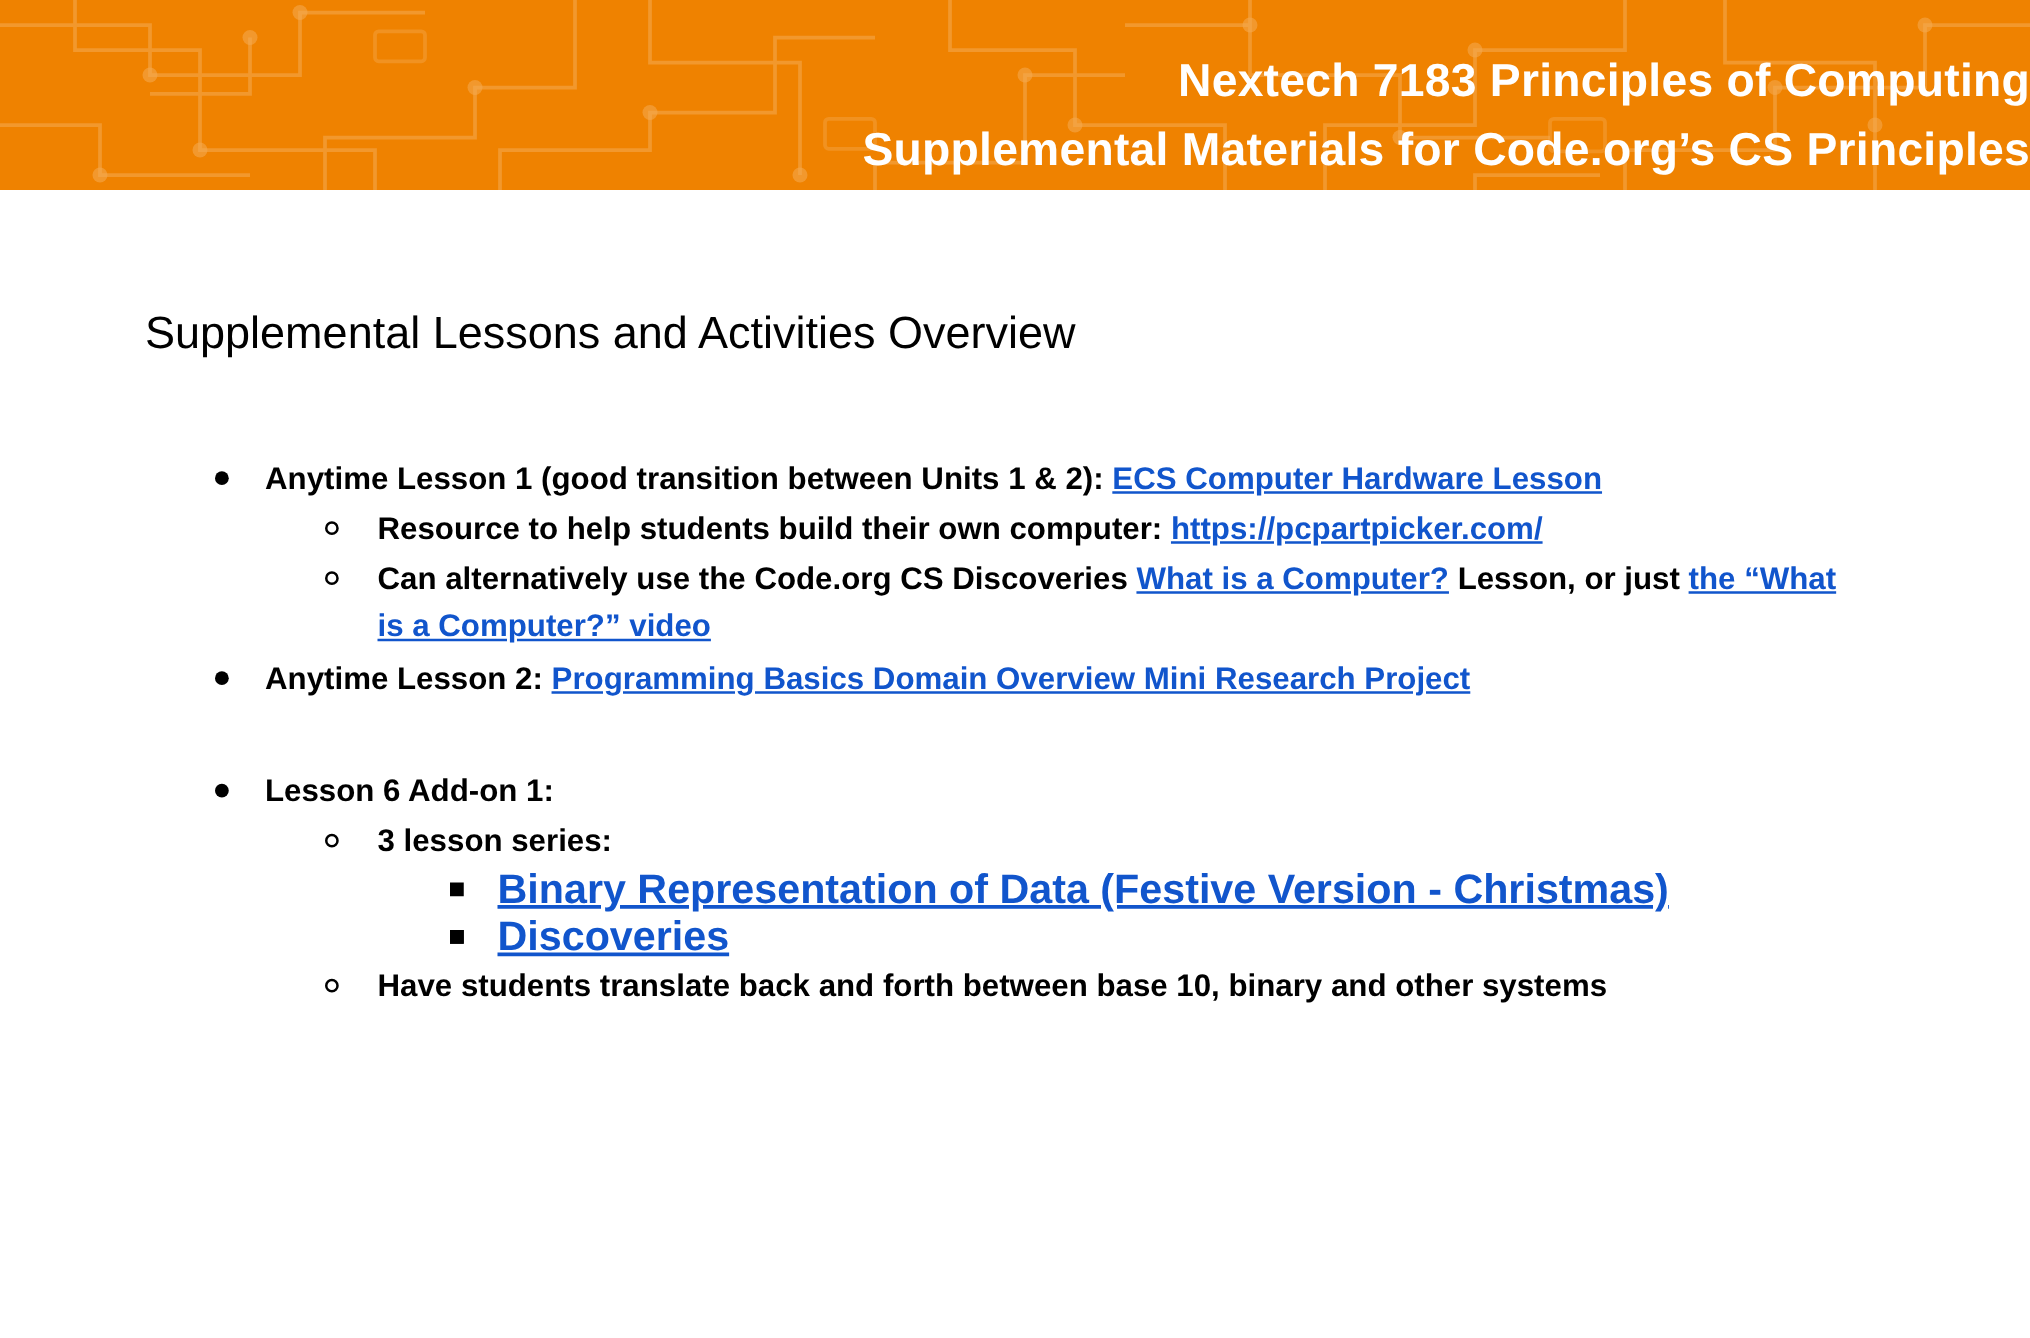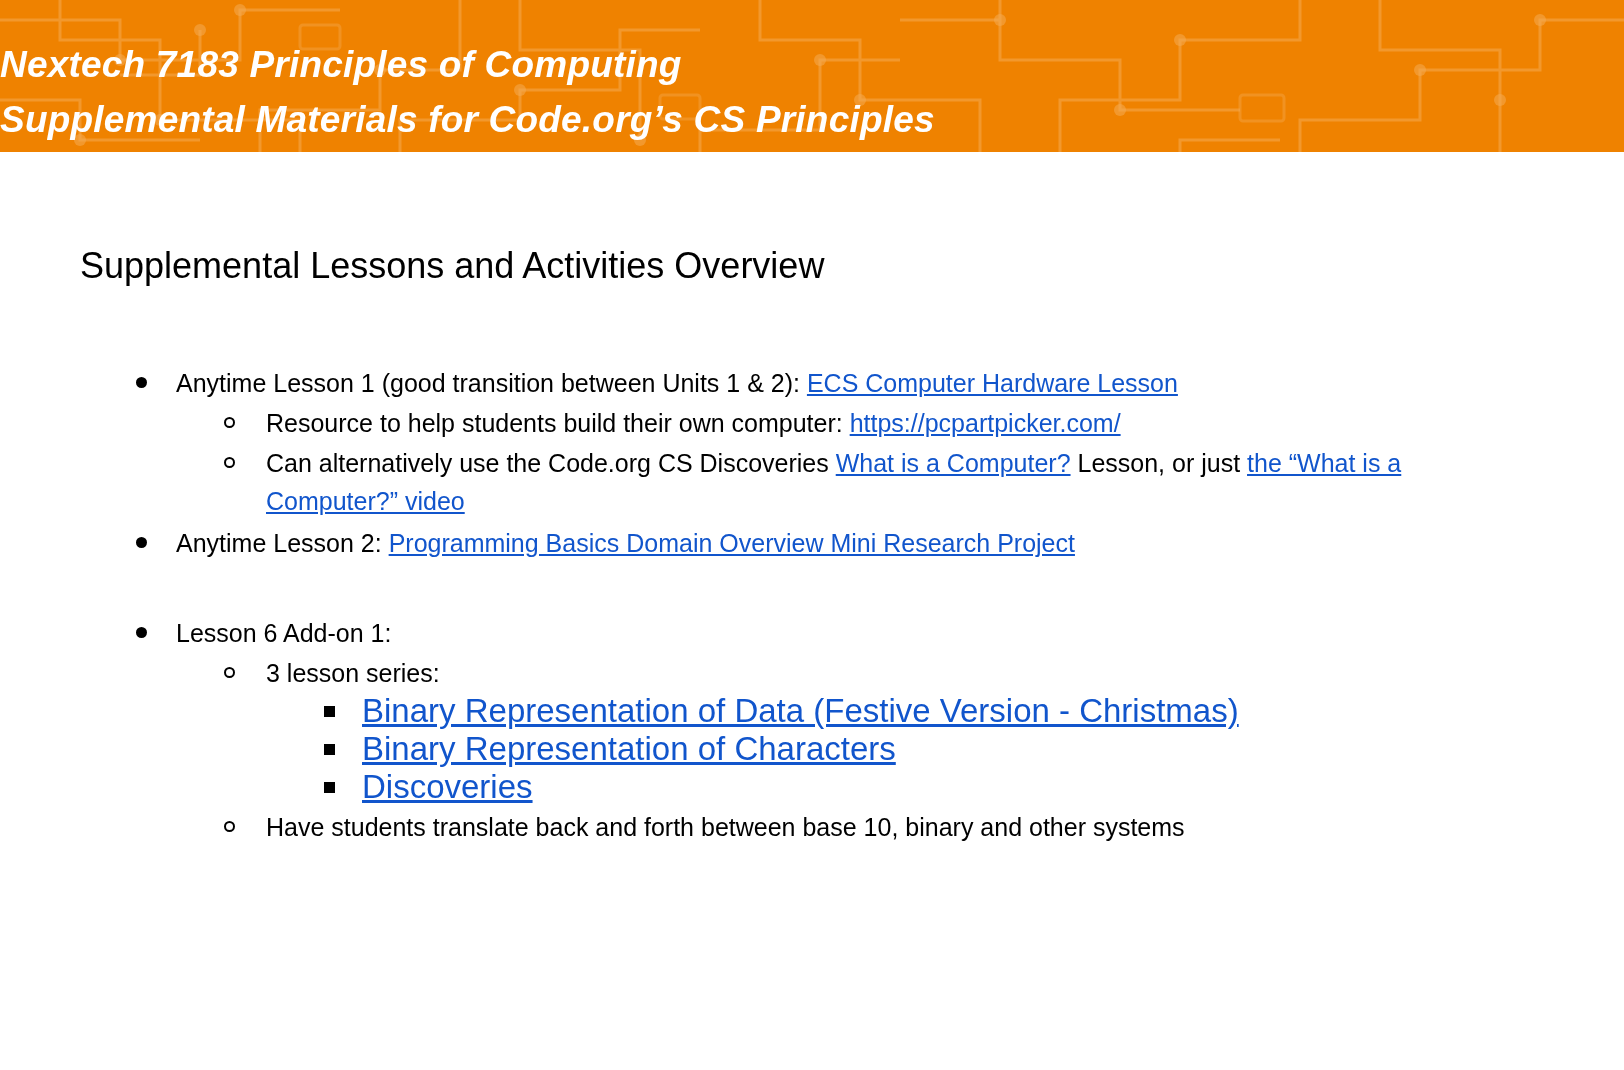--- a/index.html
+++ b/index.html
@@ -24,37 +24,36 @@
     overflow: hidden;
   }
   .banner-circuit {
     position: absolute;
     inset: 0;
     opacity: 0.32;
   }
   .banner-text {
     position: relative;
     z-index: 2;
-    text-align: left;
+    text-align: right;
     color: #ffffff;
     font-weight: bold;
     font-size: 37px;
     line-height: 55px;
     padding-top: 37px;
     letter-spacing: 0.2px;
-    font-style: italic;
   }
   .banner-line {
     display: block;
     white-space: nowrap;
   }
 
   
   .doc {
-    padding: 0 150px 0 80px;
+    padding: 0 150px 0 116px;
   }
   h1.doc-title {
     font-size: 36px;
     font-weight: normal;
     margin: 0;
     padding-top: 92px;
     line-height: 44px;
     color: #000;
   }
   h2.section-title {
@@ -71,20 +70,21 @@
     margin: 0;
     padding: 0;
     list-style: none;
   }
   ul.lvl1 > li {
     position: relative;
     padding-left: 96px;
     font-size: 25px;
     line-height: 38px;
     margin-top: 4px;
+    font-weight: bold;
   }
   ul.lvl1 > li > .bullet {
     position: absolute;
     left: 56px;
     top: 13px;
     width: 11px;
     height: 11px;
     border-radius: 50%;
     background: #000;
   }
@@ -218,21 +218,20 @@
         <li>
           <span class="bullet"></span>
           <span class="txt">3 lesson series:</span>
           <ul class="lvl3">
             <li>
               <span class="bullet"></span>
               <a class="link">Binary Representation of Data (Festive Version - Christmas)</a>
             </li>
             <li>
               <span class="bullet"></span>
-              <a class="link">Binary Representation of Characters</a>
             </li>
             <li>
               <span class="bullet"></span>
               <a class="link">Discoveries</a>
             </li>
           </ul>
         </li>
         <li>
           <span class="bullet"></span>
           <span class="txt">Have students translate back and forth between base 10, binary and other systems</span>

